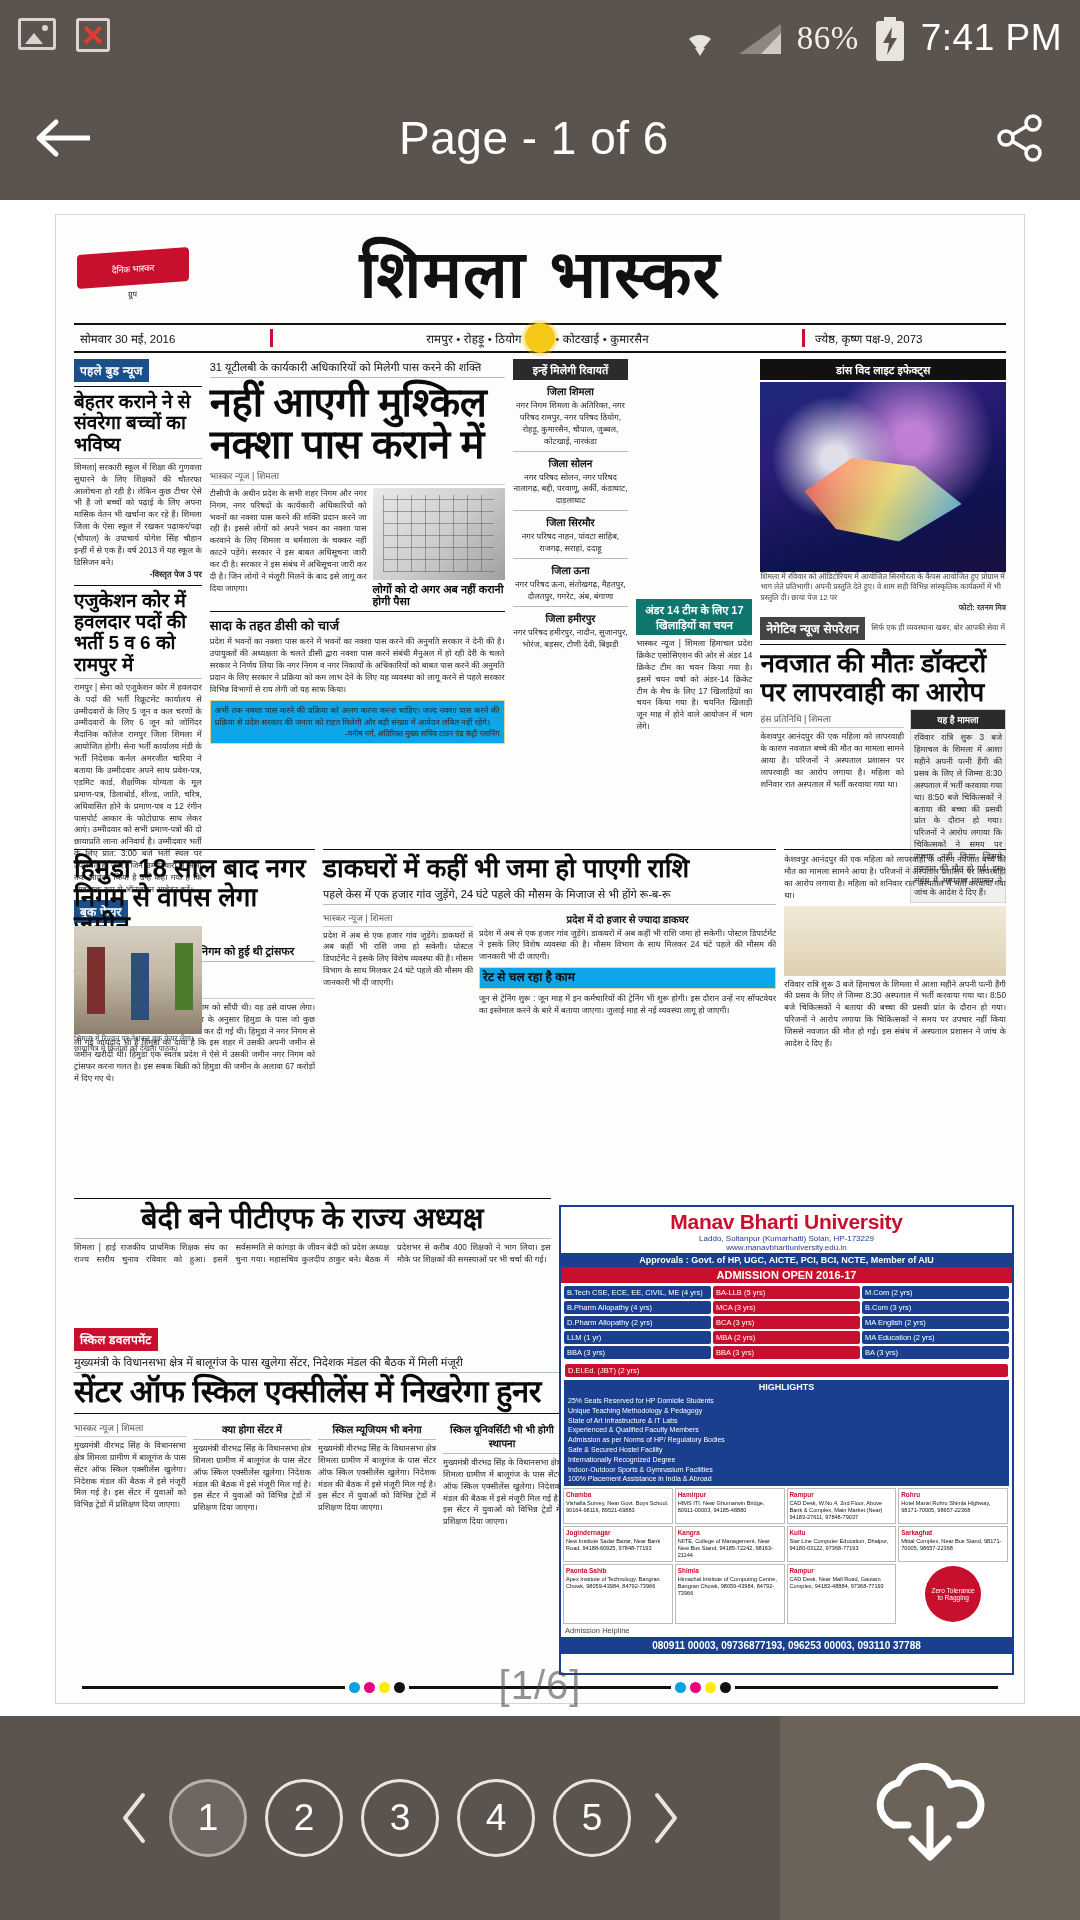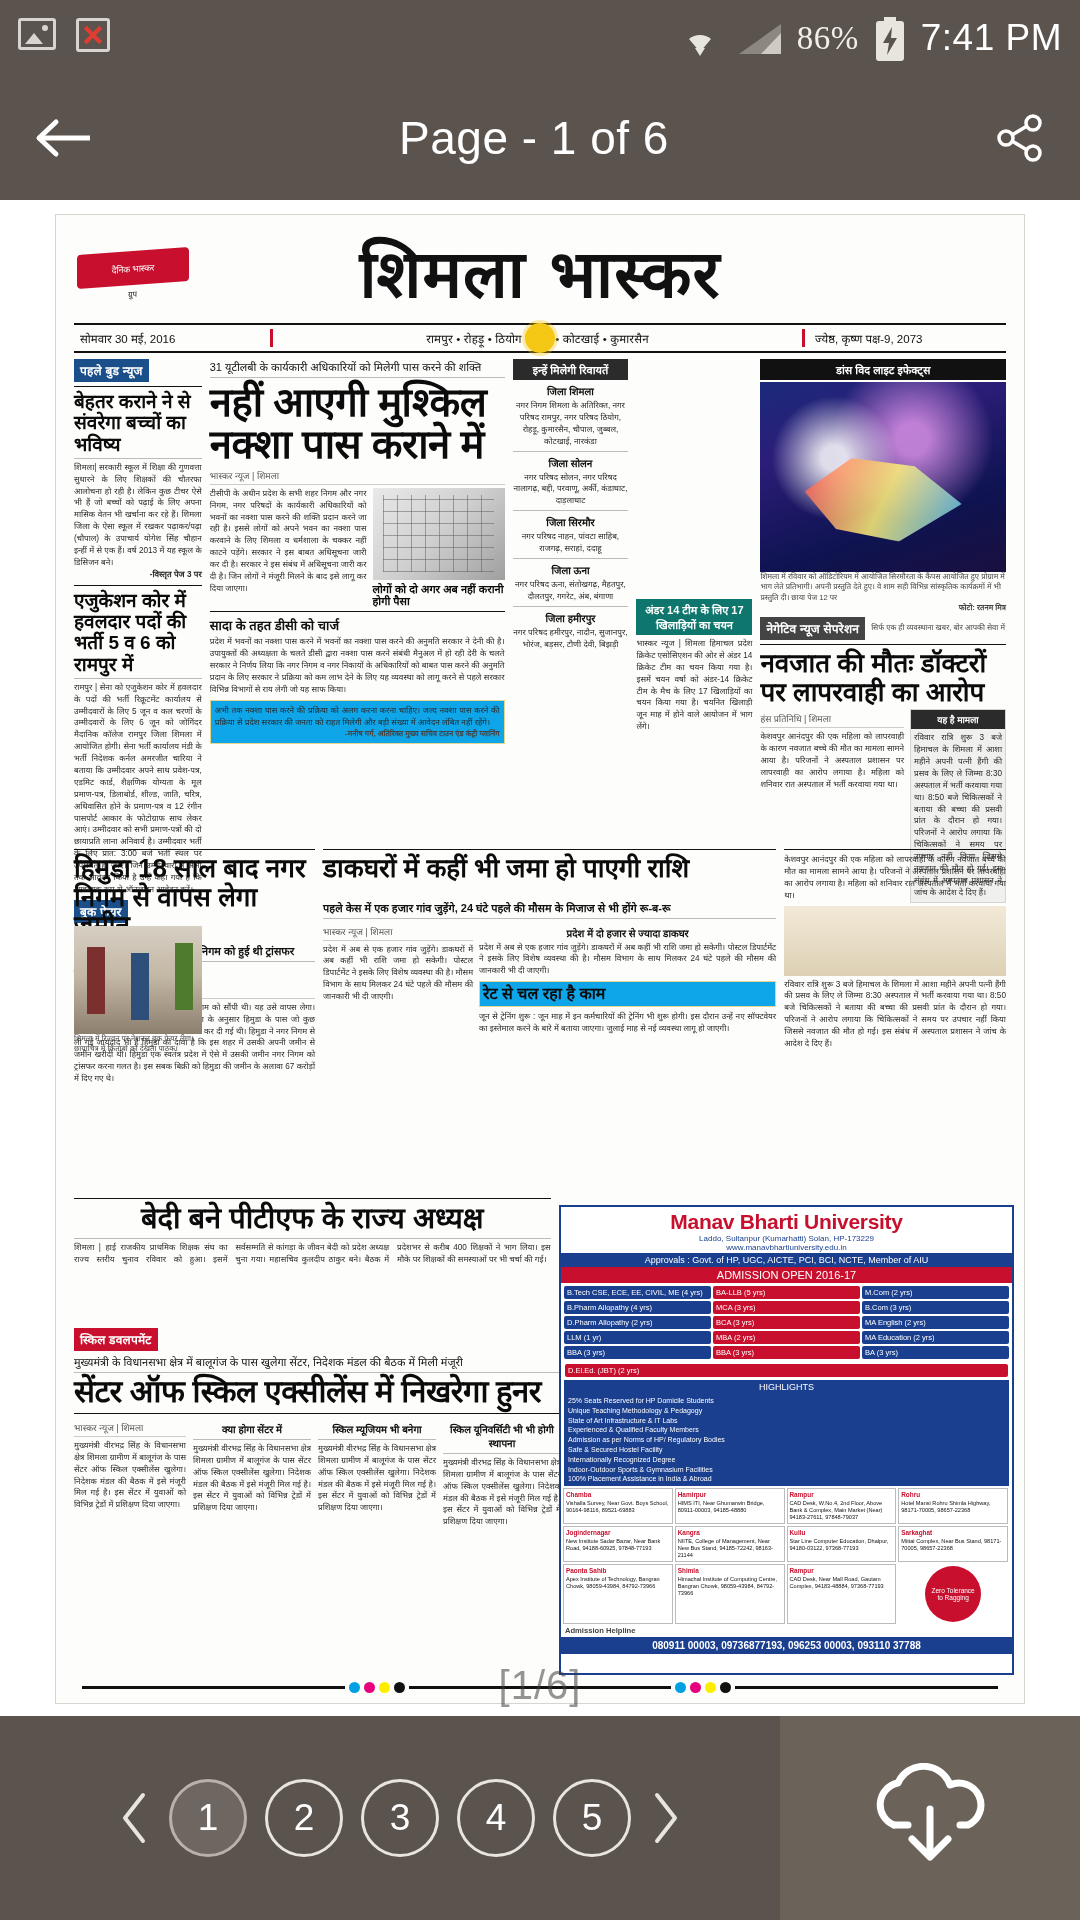--- a/index.html
+++ b/index.html
@@ -158,21 +158,21 @@
   .tint-yellow { background: #0ea5e9; border: 1px solid #e5d58f; }
   .tint-grey { background: #f0f0ee; border: 1px solid #d5d5d0; }
 
   
   .ad {
     border: 2px solid #1a3f8f; background: #ffffff; color: #111; position: relative;
   }
   .ad-head { background: #fff; text-align: center; padding: 3px 0 1px; }
   .ad-title { color: #c8102e; font-size: 21px; font-weight: bold; letter-spacing: -0.3px; }
   .ad-sub { font-size: 8px; color: #1a3f8f; }
-  .ad-band { background: #1a3f8f; color: #fff; font-size: 9px; text-align: center; padding: 2px; font-weight: normal; }
+  .ad-band { background: #1a3f8f; color: #fff; font-size: 9px; text-align: center; padding: 2px; font-weight: bold; }
   .ad-band.red { background: #c8102e; font-size: 11px; }
   .ad-grid { display: flex; gap: 2px; padding: 3px; }
   .ad-col { flex: 1; }
   .ad-item {
     background: #1a3f8f; color: #fff; font-size: 7.5px; padding: 2px 3px; margin-bottom: 2px;
     border-radius: 2px;
   }
   .ad-item.red { background: #c8102e; }
   .ad-high { background: #1a3f8f; color: #fff; font-size: 7px; padding: 2px 4px; line-height: 1.4; }
   .ad-sch { background: #c8102e; color: #fff; text-align: center; font-size: 12px; font-weight: bold; padding: 2px; }
@@ -398,32 +398,32 @@
             <div class="kicker" style="margin-top:3px;font-weight:bold">1998 में हिमुडा की जमीन नगर निगम को हुई थी ट्रांसफर</div>
             <div class="rule-thin"></div>
             <div class="subhead-c" style="text-align:left">यहां पर्ची जमीन हुई थी ट्रांसफर</div>
             <div class="byline">भास्कर न्यूज | शिमला</div>
             <div class="body-txt">हिमुडा ने 18 साल पहले जो छोड़ी नगर निगम को सौंपी थी। यह उसे वापस लेगा। सरकार को 1998 में जारी एक अधिसूचना के अनुसार हिमुडा के पास जो कुछ जमीन और खरीदियां नगर निगम को ट्रांसफर कर दी गई थी। हिमुडा ने नगर निगम से ली गई जायदाद भी है हिमुडा का दावा है कि इस शहर में उसकी अपनी जमीन से जमीन खरीदी थी। हिमुडा एक स्वतंत्र प्रदेश में ऐसे में उसकी जमीन नगर निगम को ट्रांसफर करना गलत है। इस सबक बिक्री को हिमुडा की जमीन के अलावा 67 करोड़ों में दिए गए थे।</div>
           </div>
 
           <div style="width:470px">
             <div class="rule"></div>
             <div class="hl2">डाकघरों में कहीं भी जमा हो पाएगी राशि</div>
-            <div class="kicker" style="margin-top:17px;font-weight:bold">पहले केस में एक हजार गांव जुड़ेंगे, 24 घंटे पहले की मौसम के मिजाज से भी होंगे रू-ब-रू</div>
+            <div class="kicker" style="margin-top:3px;font-weight:normal">पहले केस में एक हजार गांव जुड़ेंगे, 24 घंटे पहले की मौसम के मिजाज से भी होंगे रू-ब-रू</div>
             <div class="rule-thin"></div>
             <div style="display:flex;gap:6px">
               <div style="width:150px">
                 <div class="byline">भास्कर न्यूज | शिमला</div>
                 <div class="body-txt">प्रदेश में अब से एक हजार गांव जुड़ेंगे। डाकघरों में अब कहीं भी राशि जमा हो सकेगी। पोस्टल डिपार्टमेंट ने इसके लिए विशेष व्यवस्था की है। मौसम विभाग के साथ मिलकर 24 घंटे पहले की मौसम की जानकारी भी दी जाएगी।</div>
               </div>
               <div style="flex:1">
                 <div class="subhead-c">प्रदेश में दो हजार से ज्यादा डाकघर</div>
                 <div class="body-txt">प्रदेश में अब से एक हजार गांव जुड़ेंगे। डाकघरों में अब कहीं भी राशि जमा हो सकेगी। पोस्टल डिपार्टमेंट ने इसके लिए विशेष व्यवस्था की है। मौसम विभाग के साथ मिलकर 24 घंटे पहले की मौसम की जानकारी भी दी जाएगी।</div>
                 <div class="tint-yellow" style="padding:3px;margin-top:4px">
-                  <div class="hl3" style="font-size:16px">रेट से चल रहा है काम</div>
+                  <div class="hl3" style="font-size:12px">रेट से चल रहा है काम</div>
                 </div>
                 <div class="body-txt" style="margin-top:4px">जून से ट्रेनिंग शुरू : जून माह में इन कर्मचारियों की ट्रेनिंग भी शुरू होगी। इस दौरान उन्हें नए सॉफ्टवेयर का इस्तेमाल करने के बारे में बताया जाएगा। जुलाई माह से नई व्यवस्था लागू हो जाएगी।</div>
               </div>
             </div>
           </div>
 
           <div style="width:230px">
             <div class="rule"></div>
             <div class="body-txt">केशवपुर आनंदपुर की एक महिला को लापरवाही के कारण नवजात बच्चे की मौत का मामला सामने आया है। परिजनों ने अस्पताल प्रशासन पर लापरवाही का आरोप लगाया है। महिला को शनिवार रात अस्पताल में भर्ती करवाया गया था।</div>
             <div class="photo cheque" style="height:70px;margin-top:4px"></div>
@@ -568,21 +568,21 @@
             <div class="ad-centre">
               <b>Rampur</b>
               <div>CAD Desk, Near Mall Road, Gautam Complex, 94183-48884, 97368-77193</div>
             </div>
             <div class="ad-centre" style="border:none;display:flex;align-items:center;justify-content:center">
               <div class="zero-tol">Zero Tolerance to Ragging</div>
             </div>
           </div>
 
           <div style="display:flex;align-items:center;gap:4px;padding:0 4px;">
-            <div class="cap" style="font-weight:bold">Admission Helpline</div>
+            <div class="cap" style="font-weight:normal">Admission Helpline</div>
           </div>
           <div class="ad-helpline">080911 00003, 09736877193, 096253 00003, 093110 37788</div>
         </div>
 
         <div class="colorbar" style="position:absolute;left:8px;right:8px;bottom:0">
           <div class="line"></div>
           <div class="dot" style="background:#00a0e3"></div>
           <div class="dot" style="background:#e6007e"></div>
           <div class="dot" style="background:#ffed00"></div>
           <div class="dot" style="background:#111"></div>

